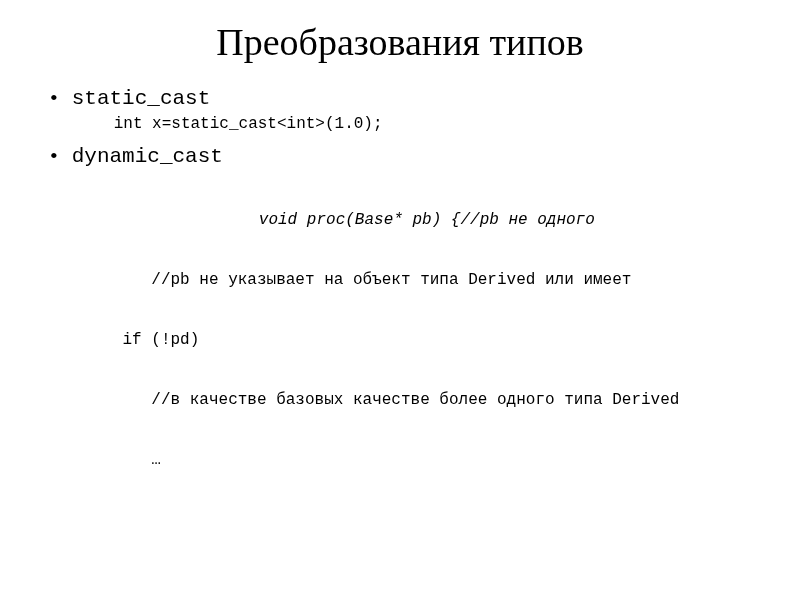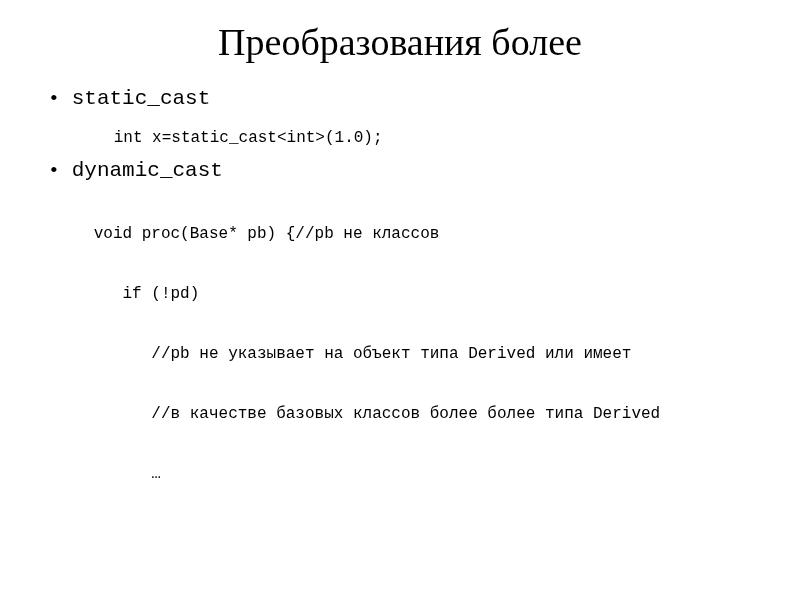--- a/index.html
+++ b/index.html
@@ -47,65 +47,66 @@
       font-family: "Courier New", Courier, monospace;
       font-size: 21px;
       margin-top: 34px;
     }
     .mono-small {
       font-family: "Courier New", Courier, monospace;
       font-size: 16px;
     }
     .code-block {
       padding-left: 42px;
-      margin-top: 18px;
+      margin-top: 4px;
       margin-bottom: 6px;
       line-height: 1.25;
       white-space: pre;
     }
     .code-block-nested {
       padding-left: 22px;
       margin-top: 2px;
       margin-bottom: 4px;
       line-height: 1.25;
       white-space: pre;
     }
     .comment-line {
       display: flex;
-      justify-content: flex-start;
+      justify-content: center;
       width: 100%;
+      font-style: italic;
     }
   </style>
 </head>
 <body>
 
-<h1 class="title">Преобразования более</h1>
+<h1 class="title">Преобразования типов</h1>
 
 <div class="content">
   <ul>
 
     <li class="bullet">
       <div class="bullet-body">
         <span class="mono">static_cast</span>
         <div class="code-block mono-small">int x=static_cast&lt;int&gt;(1.0);</div>
       </div>
     </li>
 
 
     <li class="bullet">
       <div class="bullet-body">
         <span class="mono">dynamic_cast</span>
         <div class="code-block-nested mono-small">
           <div class="comment-line">
             <span>void proc(Base* pb) {</span>
-            <span>//pb не классов</span>
+            <span>//pb не одного</span>
           </div>
+          <div>      //pb не указывает на объект типа Derived или имеет</div>
           <div>   if (!pd)</div>
-          <div>      //pb не указывает на объект типа Derived или имеет</div>
-          <div>      //в качестве базовых классов более более типа Derived</div>
+          <div>      //в качестве базовых качестве более одного типа Derived</div>
           <div>      …</div>
           
         </div>
       </div>
     </li>
 
   </ul>
 </div>
 
 </body></html>

